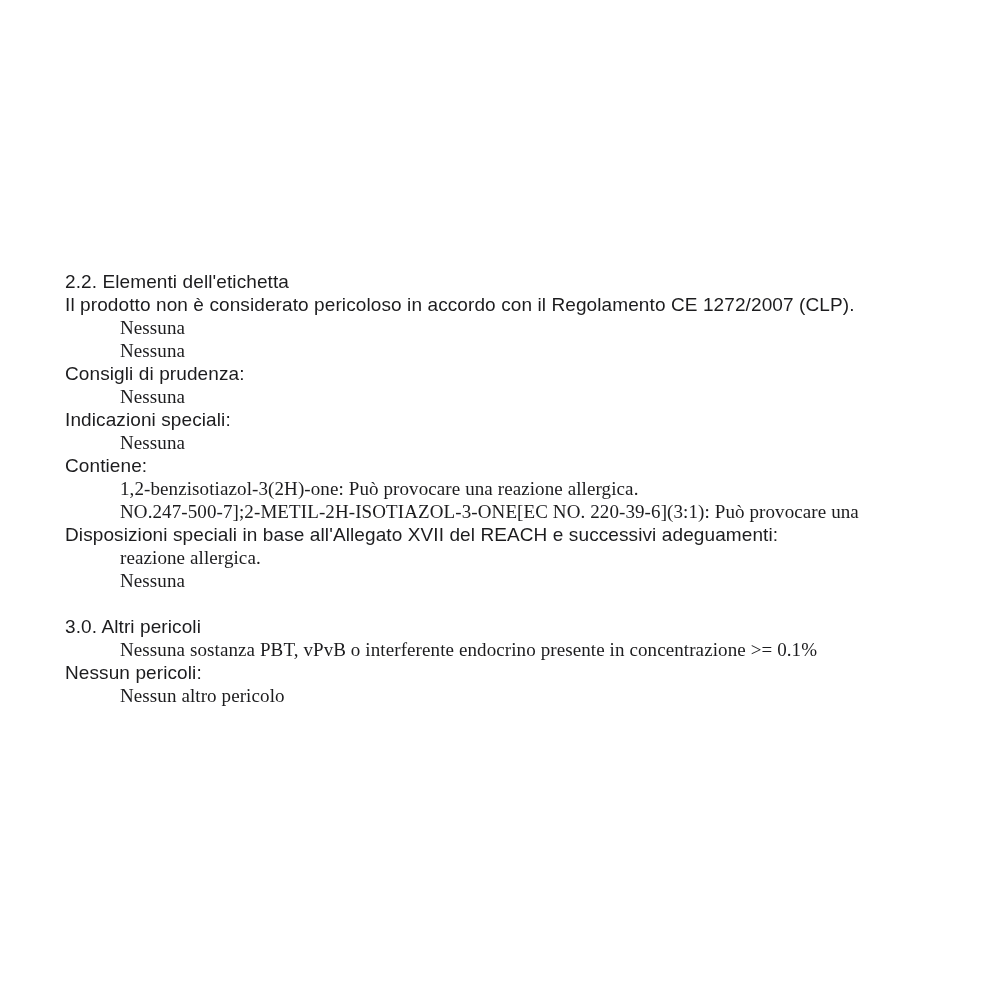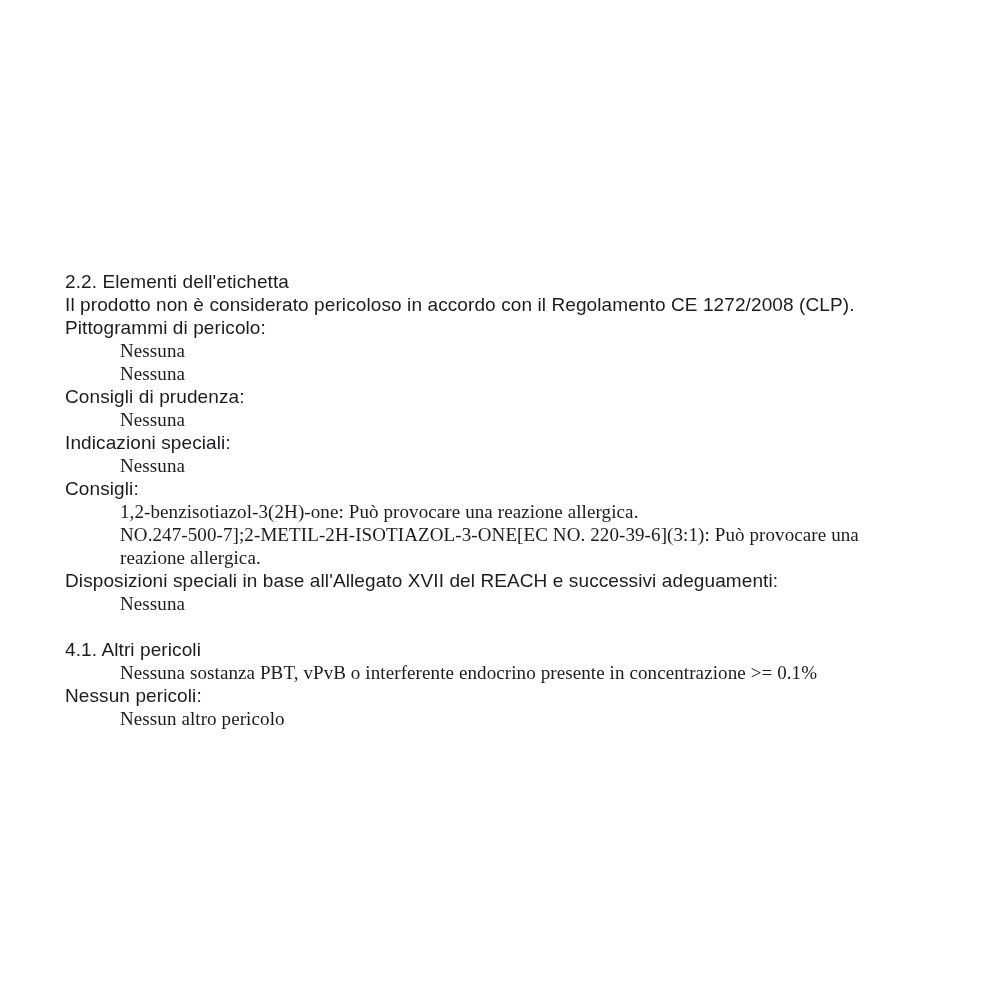--- a/index.html
+++ b/index.html
@@ -36,41 +36,40 @@
   .spacer {
     height: 23px;
   }
 </style>
 </head>
 <body>
 
 <div class="page">
 
   <div class="line">2.2. Elementi dell'etichetta</div>
-  <div class="line">Il prodotto non è considerato pericoloso in accordo con il Regolamento CE 1272/2008 (CLP).</div>
+  <div class="line">Il prodotto non è considerato pericoloso in accordo con il Regolamento CE 1272/2007 (CLP).</div>
 
-  <div class="line">Pittogrammi di pericolo:</div>
   <div class="line indent">Nessuna</div>
 
   <div class="line indent">Nessuna</div>
 
   <div class="line">Consigli di prudenza:</div>
   <div class="line indent">Nessuna</div>
 
   <div class="line">Indicazioni speciali:</div>
   <div class="line indent">Nessuna</div>
 
-  <div class="line">Consigli:</div>
+  <div class="line">Contiene:</div>
   <div class="line indent">1,2-benzisotiazol-3(2H)-one: Può provocare una reazione allergica.</div>
   <div class="line indent">NO.247-500-7];2-METIL-2H-ISOTIAZOL-3-ONE[EC NO. 220-39-6](3:1): Può provocare una</div>
+  <div class="line">Disposizioni speciali in base all'Allegato XVII del REACH e successivi adeguamenti:</div>
+
   <div class="line indent">reazione allergica.</div>
-
-  <div class="line">Disposizioni speciali in base all'Allegato XVII del REACH e successivi adeguamenti:</div>
   <div class="line indent">Nessuna</div>
 
   <div class="spacer"></div>
 
-  <div class="line">4.1. Altri pericoli</div>
+  <div class="line">3.0. Altri pericoli</div>
   <div class="line indent">Nessuna sostanza PBT, vPvB o interferente endocrino presente in concentrazione &gt;= 0.1%</div>
   <div class="line">Nessun pericoli:</div>
   <div class="line indent">Nessun altro pericolo</div>
 
 </div>
 
 </body></html>

